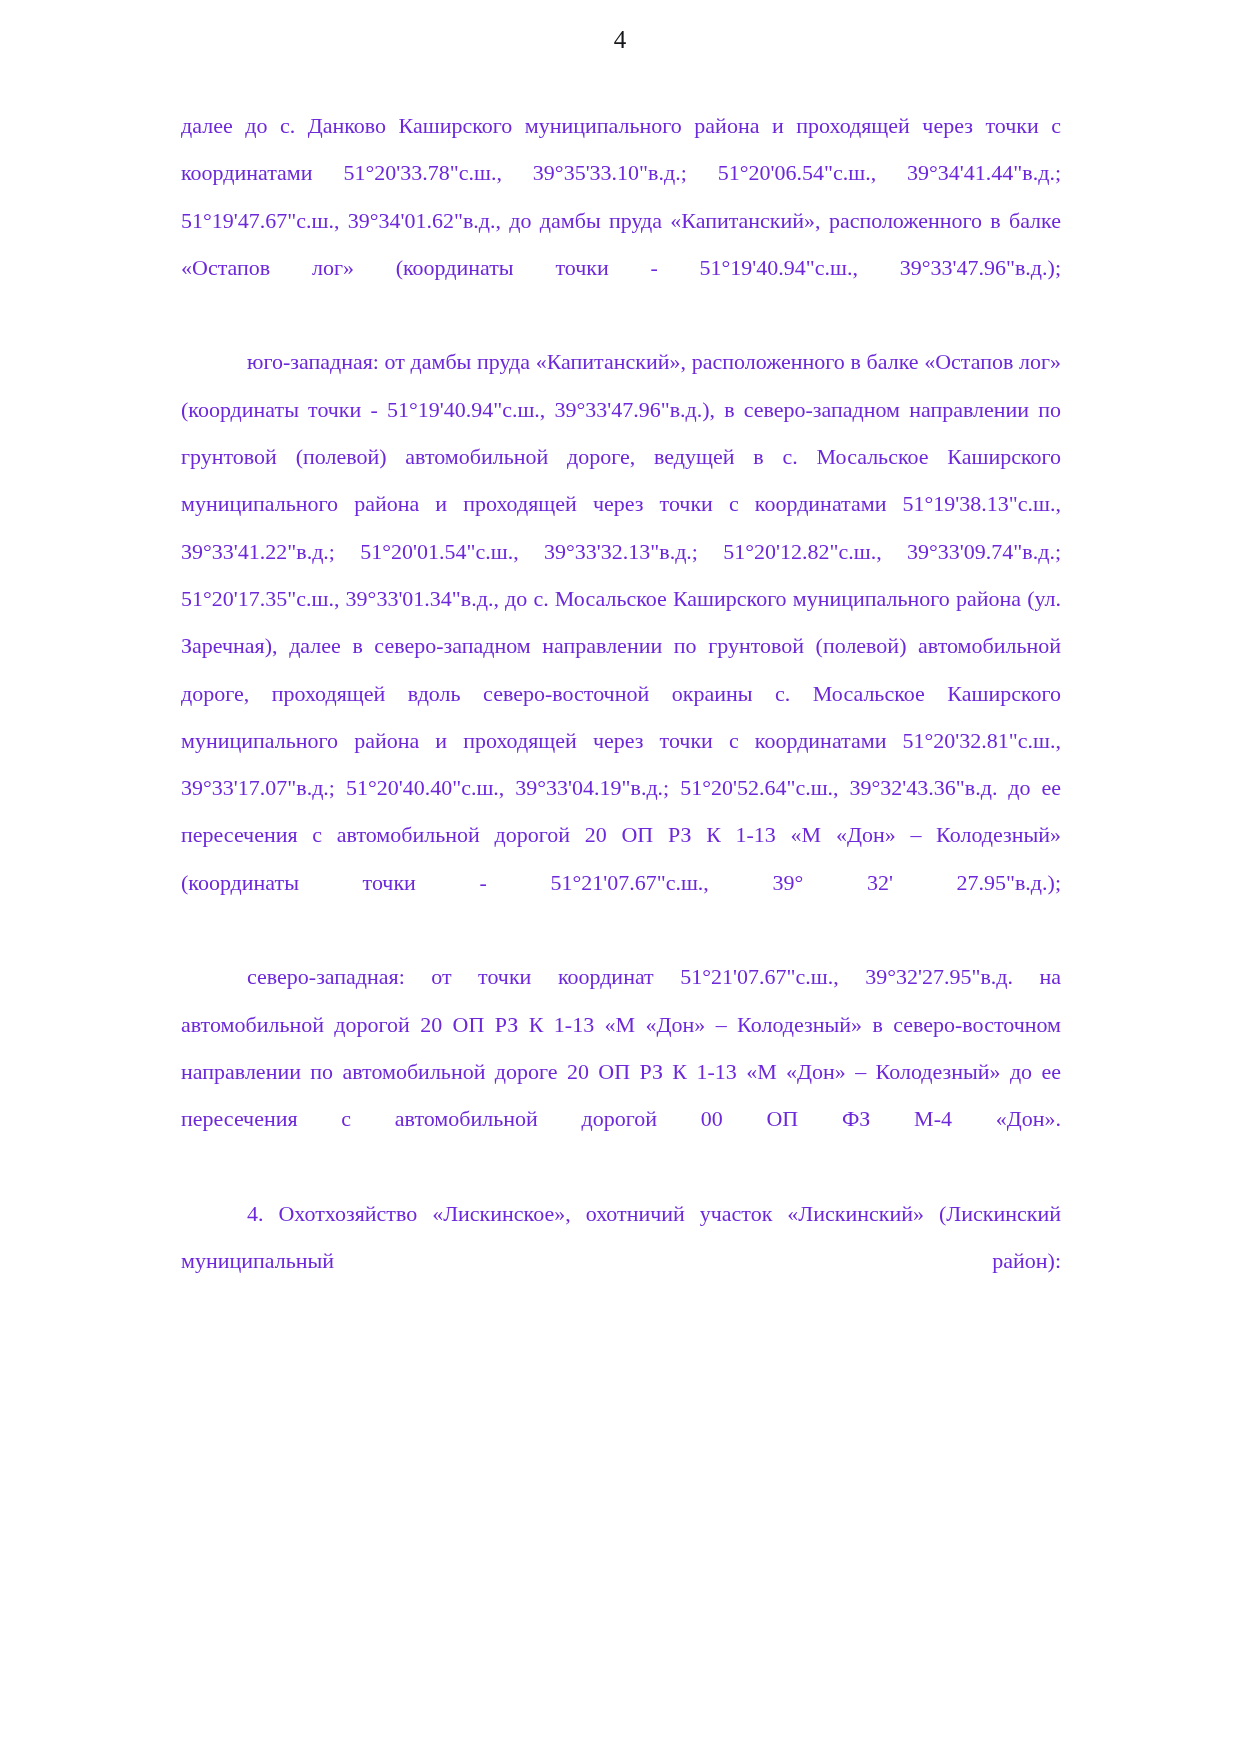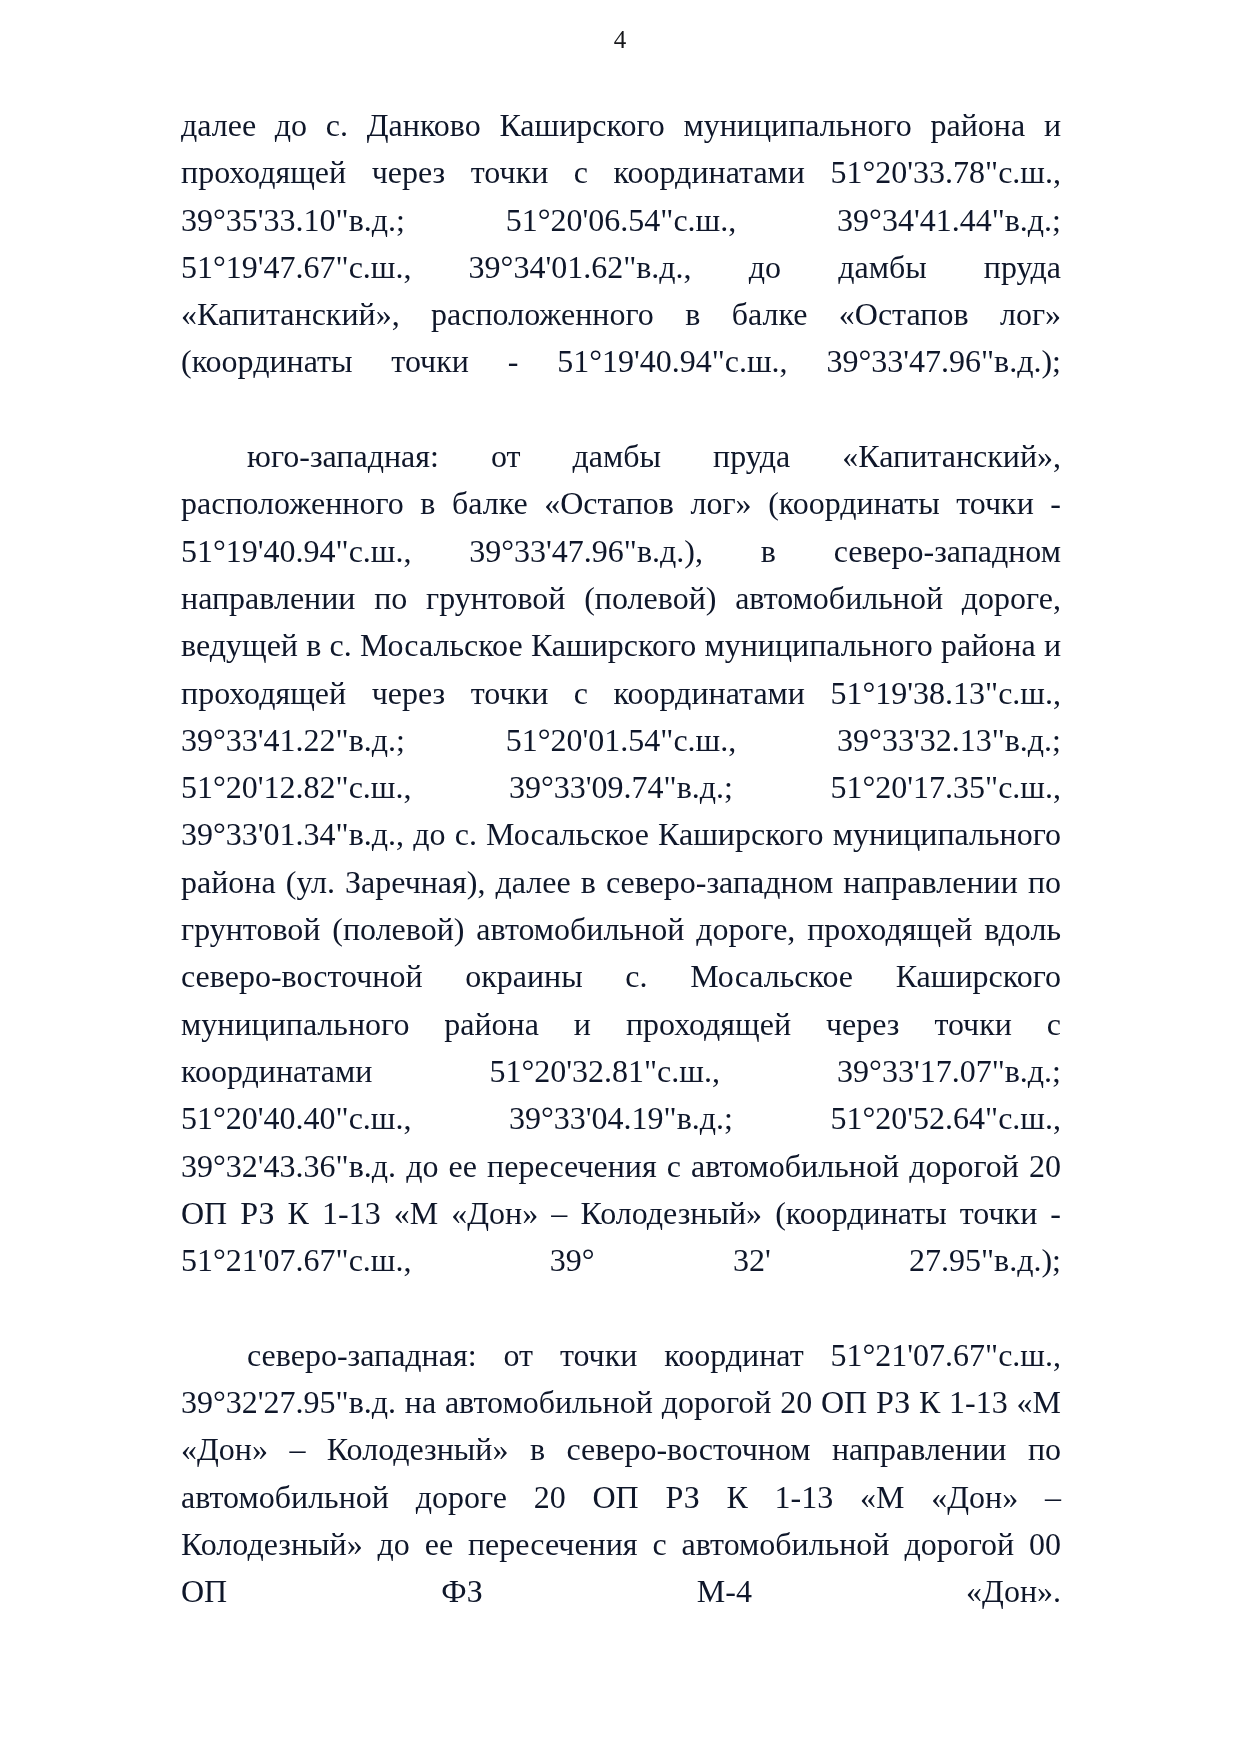--- a/index.html
+++ b/index.html
@@ -29,23 +29,23 @@
     font-size: 25px;
     color: #16171a;
   }
 
   .body-text {
     position: absolute;
     top: 102px;
     left: 181px;
     width: 880px;
     font-family: "Liberation Serif", "DejaVu Serif", serif;
-    font-size: 32px;
+    font-size: 22px;
     line-height: 47.3px;
-    color: #0f172a;
+    color: #6d28d9;
     text-align: justify;
     text-justify: inter-word;
     -webkit-hyphens: none;
     hyphens: none;
   }
 
   .body-text p {
     margin: 0;
     padding: 0;
     text-align: justify;
@@ -76,17 +76,18 @@
   <div class="page-number">4</div>
 
   <div class="body-text">
 
     <p>далее до с. Данково Каширского муниципального района и проходящей через точки с координатами 51°20'33.78"с.ш., 39°35'33.10"в.д.; 51°20'06.54"с.ш., 39°34'41.44"в.д.; 51°19'47.67"с.ш., 39°34'01.62"в.д., до дамбы пруда «Капитанский», расположенного в балке «Остапов лог» (координаты точки - 51°19'40.94"с.ш., 39°33'47.96"в.д.);</p>
 
     <p class="indent">юго-западная: от дамбы пруда «Капитанский», расположенного в балке «Остапов лог» (координаты точки - 51°19'40.94"с.ш., 39°33'47.96"в.д.), в северо-западном направлении по грунтовой (полевой) автомобильной дороге, ведущей в с. Мосальское Каширского муниципального района и проходящей через точки с координатами 51°19'38.13"с.ш., 39°33'41.22"в.д.; 51°20'01.54"с.ш., 39°33'32.13"в.д.; 51°20'12.82"с.ш., 39°33'09.74"в.д.; 51°20'17.35"с.ш., 39°33'01.34"в.д., до с. Мосальское Каширского муниципального района (ул. Заречная), далее в северо-западном направлении по грунтовой (полевой) автомобильной дороге, проходящей вдоль северо-восточной окраины с. Мосальское Каширского муниципального района и проходящей через точки с координатами 51°20'32.81"с.ш., 39°33'17.07"в.д.; 51°20'40.40"с.ш., 39°33'04.19"в.д.; 51°20'52.64"с.ш., 39°32'43.36"в.д. до ее пересечения с автомобильной дорогой 20 ОП РЗ К 1-13 «М «Дон» – Колодезный» (координаты точки - 51°21'07.67"с.ш., 39° 32' 27.95"в.д.);</p>
 
     <p class="indent">северо-западная: от точки координат 51°21'07.67"с.ш., 39°32'27.95"в.д. на автомобильной дорогой 20 ОП РЗ К 1-13 «М «Дон» – Колодезный» в северо-восточном направлении по автомобильной дороге 20 ОП РЗ К 1-13 «М «Дон» – Колодезный» до ее пересечения с автомобильной дорогой 00 ОП ФЗ М-4 «Дон».</p>
 
+    <p class="indent">4. Охотхозяйство «Лискинское», охотничий участок «Лискинский» (Лискинский муниципальный район):</p>
 
 
   </div>
 
 </div>
 
 </body></html>

